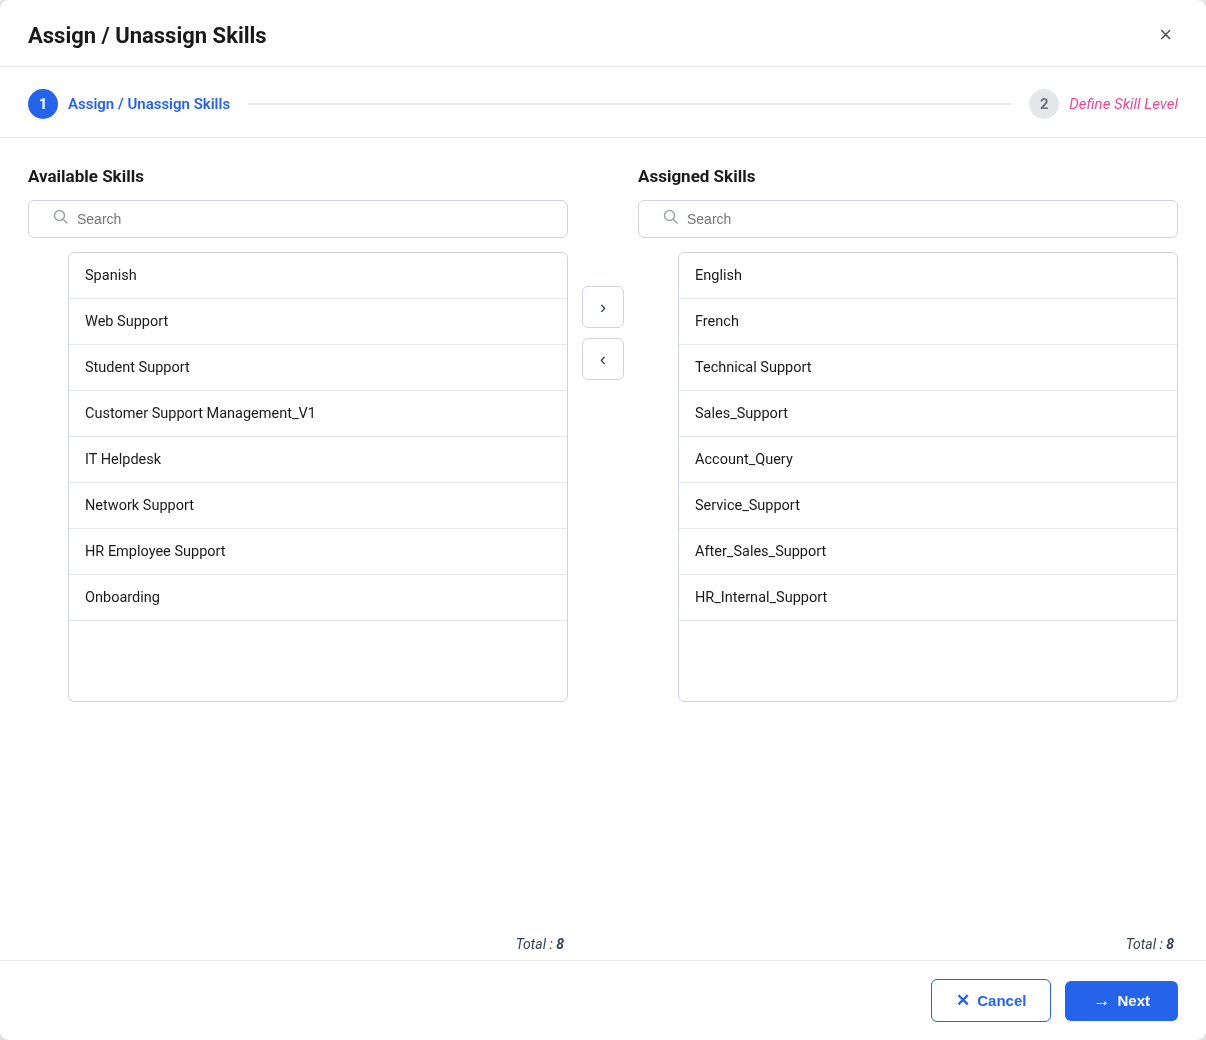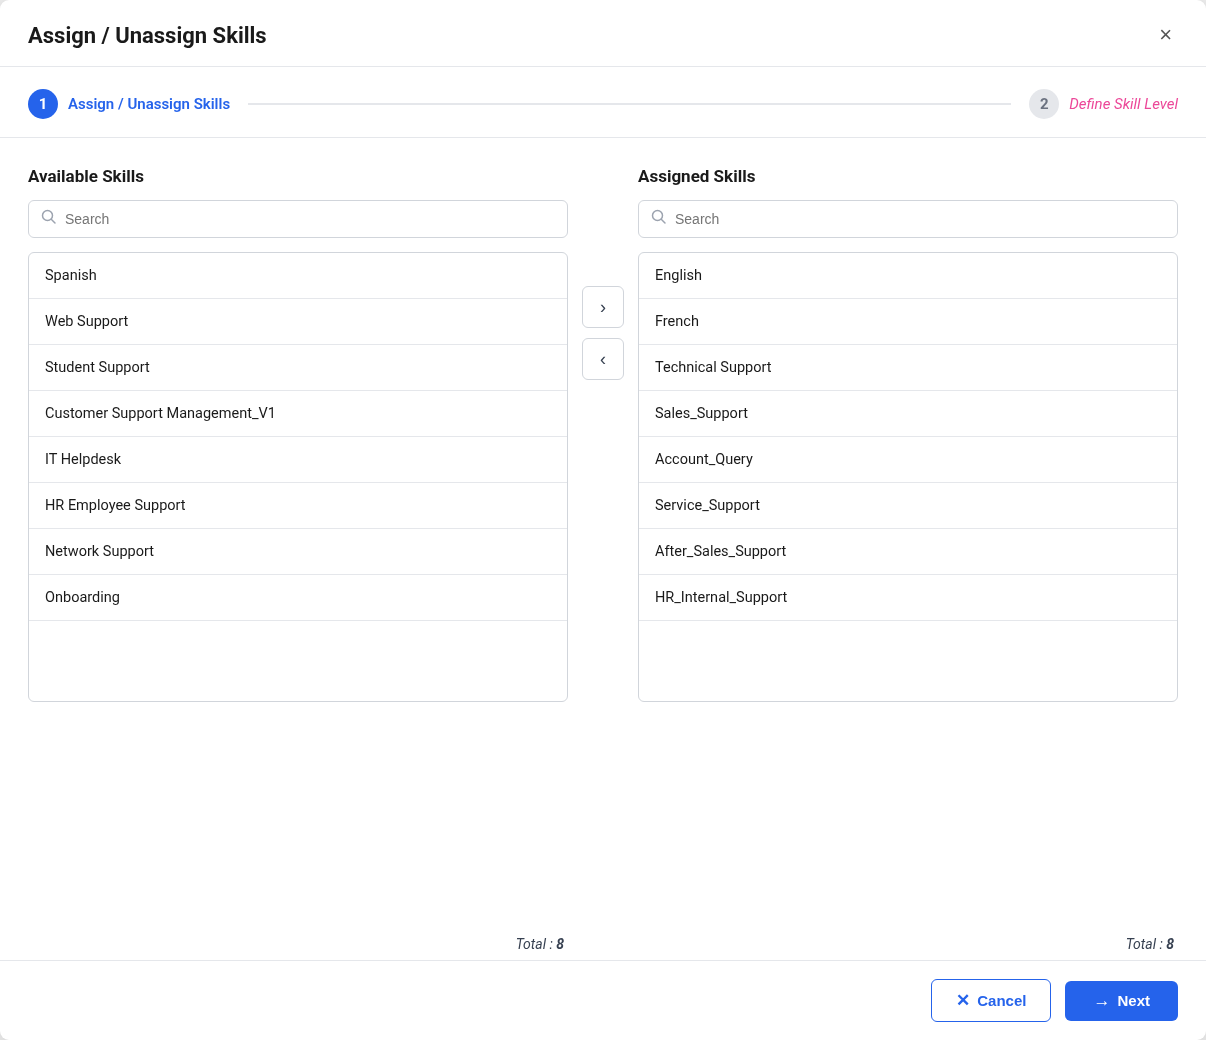--- a/index.html
+++ b/index.html
@@ -111,21 +111,21 @@
       font-size: 17px;
       font-weight: 700;
       color: #1a1a1a;
       margin-bottom: 14px;
     }
     .search-box {
       display: flex;
       align-items: center;
       border: 1.5px solid #d1d5db;
       border-radius: 6px;
-      padding: 8px 12px;
+      padding: 8px 24px;
       margin-bottom: 14px;
       gap: 8px;
       background: #fff;
     }
     .search-icon {
       color: #9ca3af;
       font-size: 15px;
       flex-shrink: 0;
     }
     .search-input {
@@ -134,20 +134,21 @@
       font-size: 14px;
       color: #6b7280;
       width: 100%;
       background: transparent;
     }
     .skills-list {
       border: 1.5px solid #d1d5db;
       border-radius: 6px;
       overflow: hidden;
       flex: 1;
+      margin-left: 40px;
     }
     .skill-item {
       padding: 14px 16px;
       font-size: 14.5px;
       color: #1a1a1a;
       border-bottom: 1px solid #e5e7eb;
       cursor: pointer;
     }
     .skill-item:last-child {
       border-bottom: none;
@@ -248,22 +249,22 @@
             </svg>
           </span>
           <input class="search-input" type="text" placeholder="Search" style="">
         </div>
         <div class="skills-list" id="available-list">
         <div class="skill-item">Spanish</div>
             <div class="skill-item">Web Support</div>
             <div class="skill-item">Student Support</div>
             <div class="skill-item">Customer Support Management_V1</div>
             <div class="skill-item">IT Helpdesk</div>
+            <div class="skill-item">Network Support</div>
             <div class="skill-item">HR Employee Support</div>
-            <div class="skill-item">Network Support</div>
             <div class="skill-item">Onboarding</div>
             <div class="skill-item empty"></div>
           </div>
       </div>
 
       <div class="transfer-btns">
         <button class="transfer-btn">
           <span>›</span>
         </button>
         <button class="transfer-btn">

